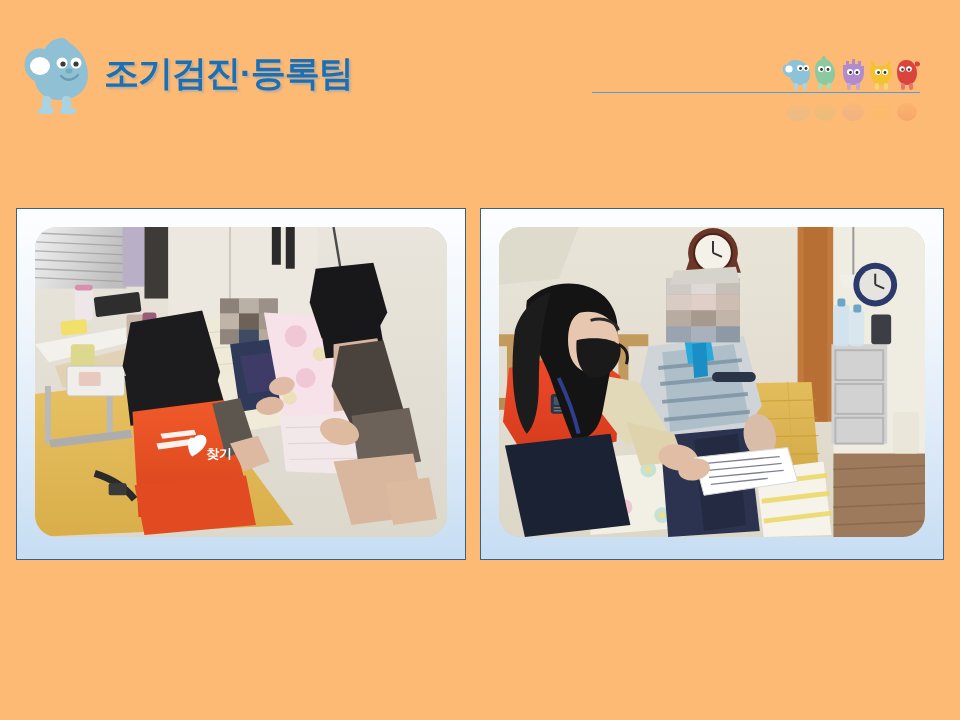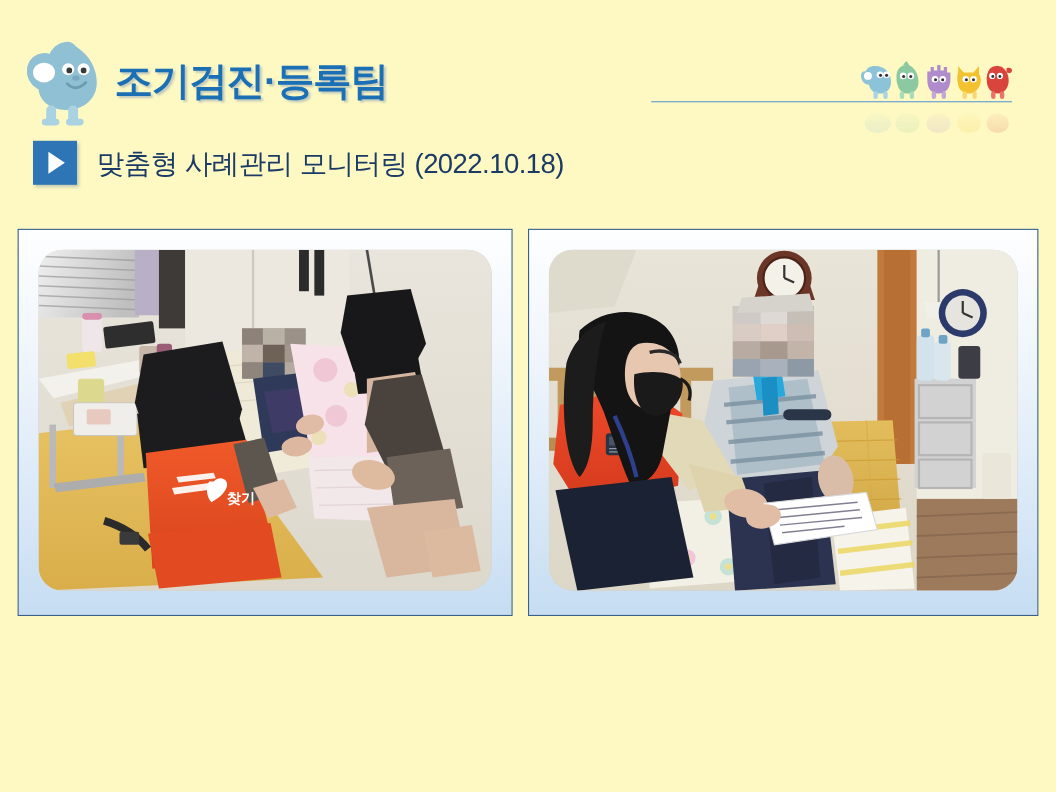--- a/index.html
+++ b/index.html
@@ -1,20 +1,20 @@
 <!DOCTYPE html>
 <html><head>
 <meta charset="utf-8">
 <style>
   * { margin:0; padding:0; box-sizing:border-box; }
   html,body{
     width:960px; height:720px; background:#ffffff; overflow:hidden;
     font-family:"Liberation Sans","DejaVu Sans",sans-serif;
   }
-  .slide{ position:relative; width:960px; height:720px; background:#fef9c3; }
+  .slide{ position:relative; width:960px; height:720px; background:#fdba74; }
 
   
   .header{ position:absolute; left:0; top:0; width:960px; height:120px; }
 
   .mascot-big{ position:absolute; left:18px; top:34px; width:84px; height:82px; }
 
   .title-main{
     position:absolute; left:104px; top:50px;
     font-size:35px; font-weight:bold; color:#1a6fb5;
     letter-spacing:-1px; white-space:nowrap;
@@ -164,24 +164,20 @@
           <ellipse cx="16" cy="10" rx="12" ry="9" fill="#8cc3d9"></ellipse>
           <ellipse cx="43" cy="10" rx="11" ry="9" fill="#8cc9a0"></ellipse>
           <ellipse cx="71" cy="10" rx="11" ry="9" fill="#b08ccc"></ellipse>
           <ellipse cx="99" cy="10" rx="11" ry="9" fill="#f2c230"></ellipse>
           <ellipse cx="125" cy="10" rx="10" ry="9" fill="#d9443c"></ellipse>
         </g>
       </svg>
     </div>
   </div>
 
-  <div class="subtitle-row">
-    <div class="play-box"></div>
-    <div class="subtitle-text">맞춤형 사례관리 모니터링 (2022.10.18)</div>
-  </div>
 
   <div class="frame frame-left">
     <div class="photo">
       <svg viewBox="0 0 414 312" preserveAspectRatio="none" xmlns="http://www.w3.org/2000/svg">
         <defs>
           <linearGradient id="wallA" x1="0" y1="0" x2="0" y2="1">
             <stop offset="0" stop-color="#e9e5dc"></stop>
               <stop offset="1" stop-color="#ddd8cc"></stop>
           </linearGradient>
           <linearGradient id="floorA" x1="0" y1="0" x2="0" y2="1">

